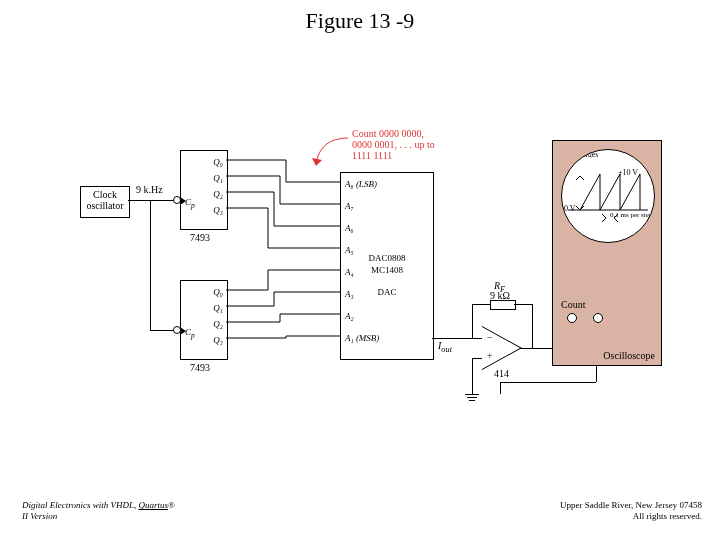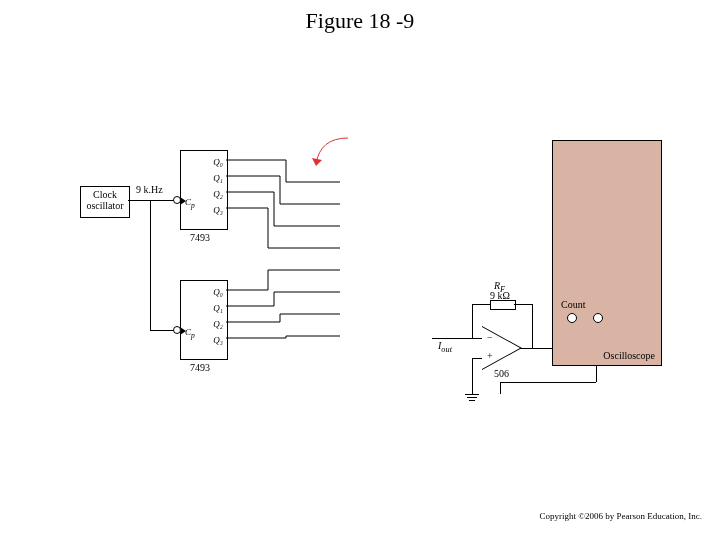--- a/index.html
+++ b/index.html
@@ -43,21 +43,21 @@
   .jack{position:absolute;width:8px;height:8px;border:1px solid #000;border-radius:50%;background:#fff}
   
   .gnd .g1{position:absolute;width:14px;height:1px;background:#000}
   .gnd .g2{position:absolute;width:10px;height:1px;background:#000;left:2px;top:3px}
   .gnd .g3{position:absolute;width:6px;height:1px;background:#000;left:4px;top:6px}
   svg{position:absolute;overflow:visible}
 </style>
 </head>
 <body>
 
-<div class="title">Figure 18 -9</div>
+<div class="title">Figure 13 -9</div>
 
 <div class="diagram">
 
   <div class="box clk">Clock oscillator</div>
   <div class="lbl" style="left:56px;top:44px">9 k.Hz</div>
   <div class="wire hw" style="left:48px;top:60px;width:47px"></div>
   <div class="bubble" style="left:93px;top:56px"></div>
 
   <div class="box ctr c1">
     <span class="cp" style="top:46px">C<sub>p</sub></span>
@@ -99,61 +99,97 @@
       <path d="M0 188 H60 V186 H114"></path>
     </g>
   </svg>
 
   <svg style="left:230px;top:-6px" width="40" height="40">
     <g stroke="#d33" stroke-width="1" fill="none">
       <path d="M38 4 Q10 4 6 30"></path>
       <path d="M2 24 L6 32 L12 26" fill="#d33" stroke="none"></path>
     </g>
   </svg>
+  <div class="lbl red" style="left:272px;top:-12px;line-height:1.1">
+    <span>Count 0000 0000,</span><br>
+    <span>0000 0001, . . . up to</span><br>
+    <span>1111 1111</span>
+  </div>
 
+  <div class="box dac">
+    <span class="pin" style="top:6px">A₈  (LSB)</span>
+    <span class="pin" style="top:28px">A₇</span>
+    <span class="pin" style="top:50px">A₆</span>
+    <span class="pin" style="top:72px">A₅</span>
+    <span class="pin" style="top:94px">A₄</span>
+    <span class="pin" style="top:116px">A₃</span>
+    <span class="pin" style="top:138px">A₂</span>
+    <span class="pin" style="top:160px">A₁  (MSB)</span>
+    <span class="txtc" style="top:80px">DAC0808</span>
+    <span class="txtc" style="top:92px">MC1408</span>
+    <span class="txtc" style="top:114px">DAC</span>
+  </div>
 
   <div class="wire hw" style="left:352px;top:198px;width:50px"></div>
   <div class="lbl" style="left:358px;top:200px;font-style:italic">I<sub>out</sub></div>
 
   <div class="wire vw" style="left:392px;top:164px;height:34px"></div>
   <div class="wire hw" style="left:392px;top:164px;width:18px"></div>
   <div class="res" style="left:410px;top:160px;width:24px"></div>
   <div class="wire hw" style="left:434px;top:164px;width:18px"></div>
   <div class="wire vw" style="left:452px;top:164px;height:44px"></div>
   <div class="lbl" style="left:414px;top:140px;font-style:italic">R<sub>F</sub></div>
   <div class="lbl" style="left:410px;top:150px">9 kΩ</div>
 
   <div class="opamp"></div>
   <div class="opamp-in"></div>
   <div class="opsign" style="left:407px;top:192px">−</div>
   <div class="opsign" style="left:407px;top:210px">+</div>
-  <div class="lbl" style="left:414px;top:228px">506</div>
+  <div class="lbl" style="left:414px;top:228px">414</div>
 
   <div class="wire hw" style="left:392px;top:218px;width:10px"></div>
   <div class="wire vw" style="left:392px;top:218px;height:36px"></div>
   <div class="gnd" style="position:absolute;left:385px;top:254px">
     <div class="g1"></div>
       <div class="g2"></div>
       <div class="g3"></div>
   </div>
 
   <div class="wire hw" style="left:440px;top:208px;width:50px"></div>
   <div class="wire vw" style="left:490px;top:182px;height:26px"></div>
 
   <div class="wire vw" style="left:516px;top:182px;height:60px"></div>
   <div class="wire hw" style="left:420px;top:242px;width:96px"></div>
   <div class="wire vw" style="left:420px;top:242px;height:12px"></div>
 
   <div class="scope">
+    <div class="scr">
+      <svg width="92" height="92">
+        <g stroke="#000" stroke-width="1" fill="none">
+          <line x1="6" y1="60" x2="86" y2="60"></line>
+          <path d="M18 60 L38 24 L38 60 M38 60 L58 24 L58 60 M58 60 L78 24 L78 60"></path>
+          <path d="M14 30 L18 26 L22 30 M14 56 L18 60 L22 56"></path>
+          <path d="M40 64 L44 68 L40 72 M56 64 L52 68 L56 72"></path>
+        </g>
+      </svg>
+      <div class="lbl" style="left:2px;top:0px;font-size:8px">256 values</div>
+      <div class="lbl" style="left:56px;top:18px;font-size:8px">+10 V</div>
+      <div class="lbl" style="left:2px;top:54px;font-size:8px">0 V</div>
+      <div class="lbl" style="left:48px;top:62px;font-size:7px;line-height:1">0.1 ms per step</div>
+    </div>
     <div class="lbl" style="left:8px;top:158px">Count</div>
     <div class="jack" style="left:14px;top:172px"></div>
     <div class="jack" style="left:40px;top:172px"></div>
     <div class="lbl" style="right:6px;bottom:4px">Oscilloscope</div>
   </div>
 
 </div>
 
 <div class="footer-left">
+  <div class="book">
+    <span>Digital Electronics with VHDL, </span><u><span>Quartus</span></u><span class="reg">®</span><br><span> II Version</span>
+  </div>
 </div>
 
 <div class="footer-right">
-  <div>Copyright ©2006 by Pearson Education, Inc.</div>
+  <div>Upper Saddle River, New Jersey 07458</div>
+  <div>All rights reserved.</div>
 </div>
 
 </body></html>

